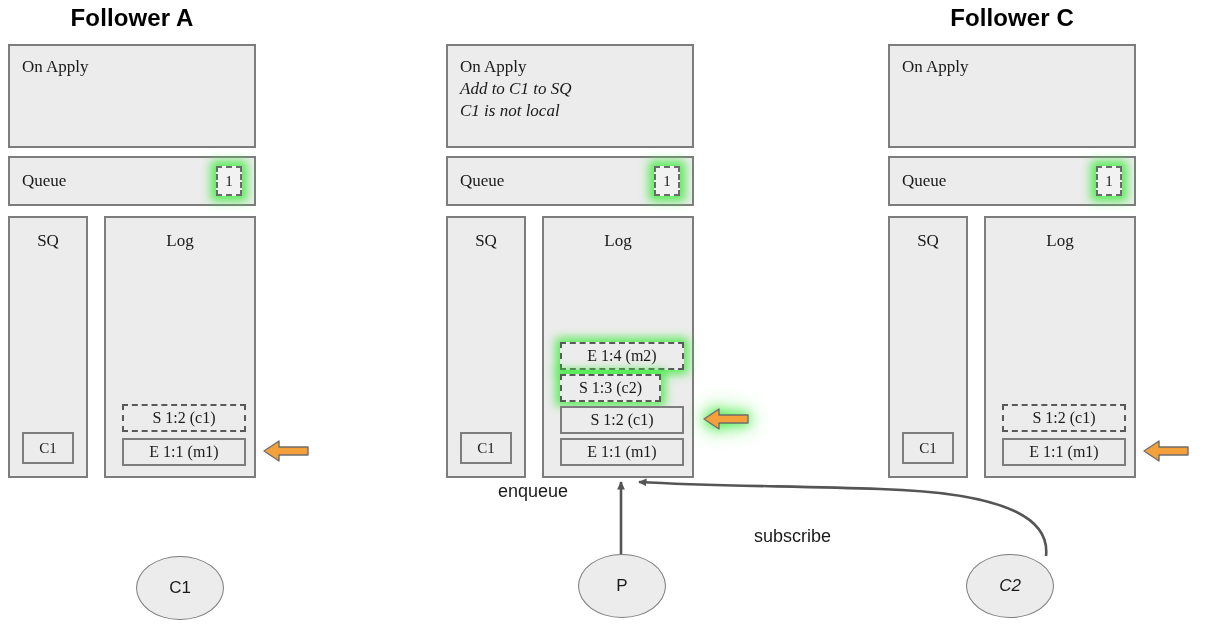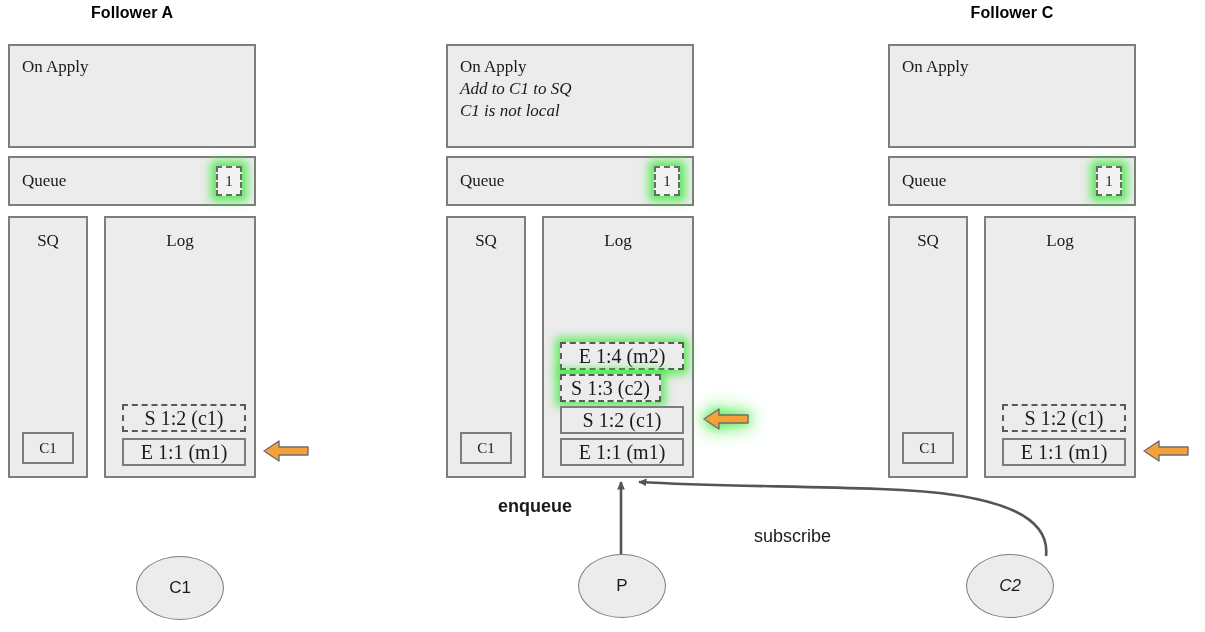--- a/index.html
+++ b/index.html
@@ -15,21 +15,21 @@
     position: relative;
     width: 1205px;
     height: 632px;
     background: #ffffff;
     overflow: hidden;
   }
 
   
   .node-title {
     position: absolute;
-    font-size: 16px;
+    font-size: 24px;
     font-weight: bold;
     color: #000000;
     letter-spacing: 0.1px;
     white-space: nowrap;
     text-align: center;
   }
 
   
   .panel {
     position: absolute;
@@ -81,21 +81,21 @@
   }
 
   
   .entry {
     position: absolute;
     background: #ececec;
     box-sizing: border-box;
     display: flex;
     align-items: center;
     justify-content: center;
-    font-size: 20px;
+    font-size: 16px;
     color: #1a1a1a;
     white-space: nowrap;
   }
   .entry.solid  { border: 2px solid #7d7d7d; }
   .entry.dashed { border: 2px dashed #5a5a5a; }
   .entry.glow   { box-shadow: 0 0 9px 4px rgba(60, 235, 60, 0.85); }
 
   .sq-chip {
     position: absolute;
     background: #ececec;
@@ -217,21 +217,21 @@
     <div class="entry solid" style="left:16px; top:188px; width:124px; height:28px;">S 1:2 (c1)</div>
     <div class="entry solid" style="left:16px; top:220px; width:124px; height:28px;">E 1:1 (m1)</div>
   </div>
 
   <div class="arrow-wrap glow" style="left:702px; top:405px; width:48px; height:28px;">
     <svg width="48" height="28" viewBox="0 0 48 28">
       <path d="M17,4 L17,10 L46,10 L46,18 L17,18 L17,24 L2,14 z" fill="#f4a13c" stroke="#6e6e6e" stroke-width="1.4" stroke-linejoin="round"></path>
     </svg>
   </div>
 
-  <div class="edge-label" style="left:498px; top:496px;font-weight:bold;">enqueue</div>
+  <div class="edge-label" style="left:498px; top:481px;">enqueue</div>
 
   <div class="circle" style="left:578px; top:554px; width:88px; height:64px;">P</div>
 
   <div class="panel" style="left:888px; top:44px; width:248px; height:104px;">
     <div class="panel-label onapply-label">On Apply</div>
   </div>
 
   <div class="panel" style="left:888px; top:156px; width:248px; height:50px;">
     <div class="panel-label queue-label">Queue</div>
     <div class="queue-badge" style="right:12px; top:50%; transform:translateY(-50%);">1</div>

